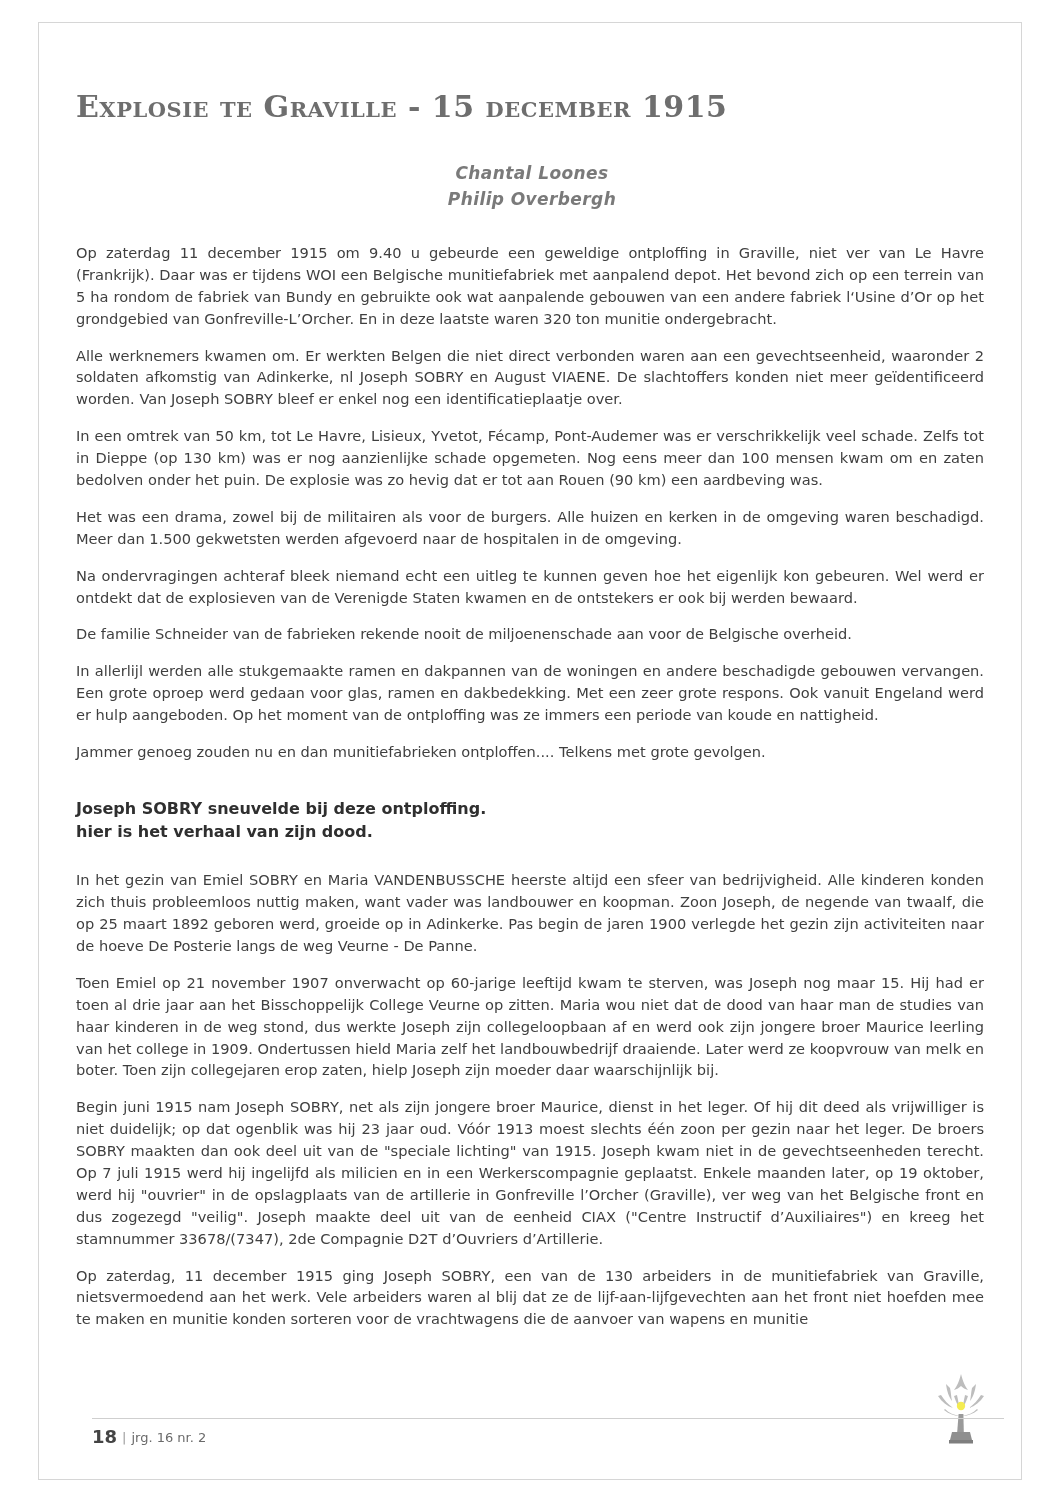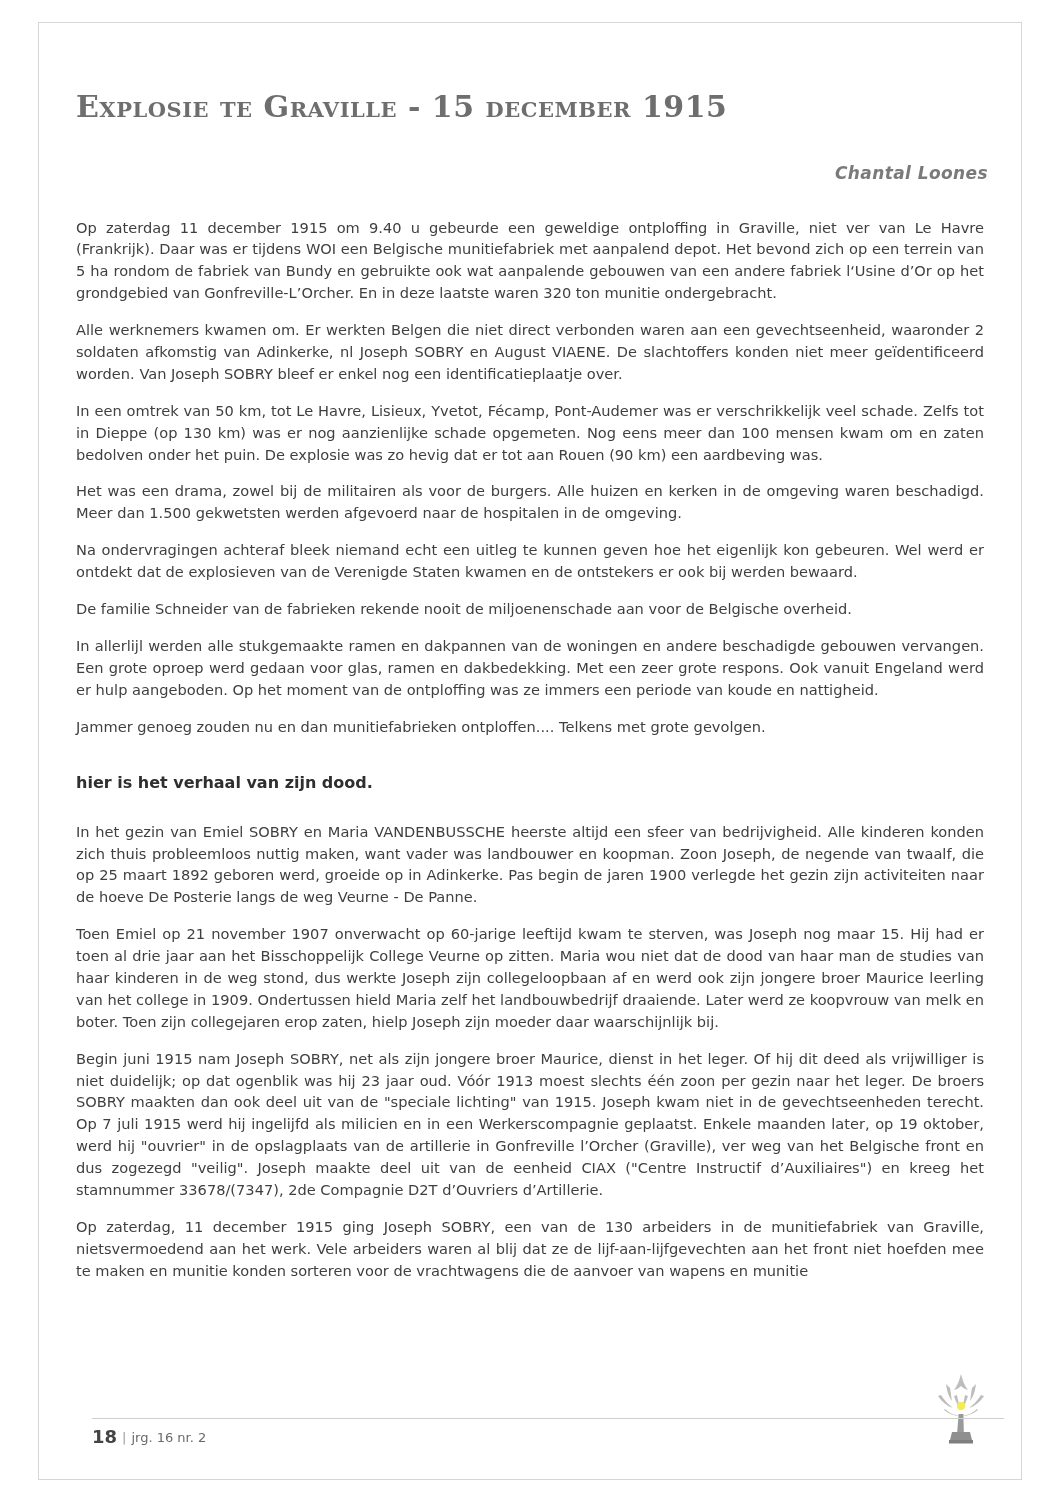--- a/index.html
+++ b/index.html
@@ -61,21 +61,21 @@
     color: #6e6e6e;
     letter-spacing: 0.5px;
     margin: 0 0 0 0;
     font-variant: small-caps;
     text-transform: none;
     line-height: 1.1;
   }
 
   .authors {
     margin-top: 38px;
-    text-align: right;
+    text-align: center;
     font-style: italic;
     font-weight: bold;
     font-size: 17px;
     color: #7a7a7a;
     letter-spacing: 0.4px;
     line-height: 1.5;
   }
 
   .body-text {
     margin-top: 30px;
@@ -140,34 +140,36 @@
   <div class="page-frame-right"></div>
   <div class="page-frame-top"></div>
   <div class="page-frame-bottom"></div>
 
   <div class="content">
 
     <h1 class="article-title">Explosie te Graville - 15 december 1915</h1>
 
     <div class="authors">
       <div>Chantal Loones</div>
+      <div>Philip Overbergh</div>
     </div>
 
     <div class="body-text">
       <p>Op zaterdag 11 december 1915 om 9.40 u gebeurde een geweldige ontploffing in Graville, niet ver van Le Havre (Frankrijk). Daar was er tijdens WOI een Belgische munitiefabriek met aanpalend depot. Het bevond zich op een terrein van 5 ha rondom de fabriek van Bundy en gebruikte ook wat aanpalende gebouwen van een andere fabriek l‘Usine d’Or op het grondgebied van Gonfreville-L’Orcher. En in deze laatste waren 320 ton munitie ondergebracht.</p>
       <p>Alle werknemers kwamen om. Er werkten Belgen die niet direct verbonden waren aan een gevechtseenheid, waaronder 2 soldaten afkomstig van Adinkerke, nl Joseph SOBRY en August VIAENE. De slachtoffers konden niet meer geïdentificeerd worden. Van Joseph SOBRY bleef er enkel nog een identificatieplaatje over.</p>
       <p>In een omtrek van 50 km, tot Le Havre, Lisieux, Yvetot, Fécamp, Pont-Audemer was er verschrikkelijk veel schade. Zelfs tot in Dieppe (op 130 km) was er nog aanzienlijke schade opgemeten. Nog eens meer dan 100 mensen kwam om en zaten bedolven onder het puin. De explosie was zo hevig dat er tot aan Rouen (90 km) een aardbeving was.</p>
       <p>Het was een drama, zowel bij de militairen als voor de burgers. Alle huizen en kerken in de omgeving waren beschadigd. Meer dan 1.500 gekwetsten werden afgevoerd naar de hospitalen in de omgeving.</p>
       <p>Na ondervragingen achteraf bleek niemand echt een uitleg te kunnen geven hoe het eigenlijk kon gebeuren. Wel werd er ontdekt dat de explosieven van de Verenigde Staten kwamen en de ontstekers er ook bij werden bewaard.</p>
       <p>De familie Schneider van de fabrieken rekende nooit de miljoenenschade aan voor de Belgische overheid.</p>
       <p>In allerlijl werden alle stukgemaakte ramen en dakpannen van de woningen en andere beschadigde gebouwen vervangen. Een grote oproep werd gedaan voor glas, ramen en dakbedekking. Met een zeer grote respons. Ook vanuit Engeland werd er hulp aangeboden. Op het moment van de ontploffing was ze immers een periode van koude en nattigheid.</p>
       <p>Jammer genoeg zouden nu en dan munitiefabrieken ontploffen.... Telkens met grote gevolgen.</p>
     </div>
 
     <div class="subhead">
+      <div>Joseph SOBRY sneuvelde bij deze ontploffing.</div>
       <div>hier is het verhaal van zijn dood.</div>
     </div>
 
     <div class="body-text" style="margin-top:0;">
       <p>In het gezin van Emiel SOBRY en Maria VANDENBUSSCHE heerste altijd een sfeer van bedrijvigheid. Alle kinderen konden zich thuis probleemloos nuttig maken, want vader was landbouwer en koopman. Zoon Joseph, de negende van twaalf, die op 25 maart 1892 geboren werd, groeide op in Adinkerke. Pas begin de jaren 1900 verlegde het gezin zijn activiteiten naar de hoeve De Posterie langs de weg Veurne - De Panne.</p>
       <p>Toen Emiel op 21 november 1907 onverwacht op 60-jarige leeftijd kwam te sterven, was Joseph nog maar 15. Hij had er toen al drie jaar aan het Bisschoppelijk College Veurne op zitten. Maria wou niet dat de dood van haar man de studies van haar kinderen in de weg stond, dus werkte Joseph zijn collegeloopbaan af en werd ook zijn jongere broer Maurice leerling van het college in 1909. Ondertussen hield Maria zelf het landbouwbedrijf draaiende. Later werd ze koopvrouw van melk en boter. Toen zijn collegejaren erop zaten, hielp Joseph zijn moeder daar waarschijnlijk bij.</p>
       <p>Begin juni 1915 nam Joseph SOBRY, net als zijn jongere broer Maurice, dienst in het leger. Of hij dit deed als vrijwilliger is niet duidelijk; op dat ogenblik was hij 23 jaar oud. Vóór 1913 moest slechts één zoon per gezin naar het leger. De broers SOBRY maakten dan ook deel uit van de "speciale lichting" van 1915. Joseph kwam niet in de gevechtseenheden terecht. Op 7 juli 1915 werd hij ingelijfd als milicien en in een Werkerscompagnie geplaatst. Enkele maanden later, op 19 oktober, werd hij "ouvrier" in de opslagplaats van de artillerie in Gonfreville l’Orcher (Graville), ver weg van het Belgische front en dus zogezegd "veilig". Joseph maakte deel uit van de eenheid CIAX ("Centre Instructif d’Auxiliaires") en kreeg het stamnummer 33678/(7347), 2de Compagnie D2T d’Ouvriers d’Artillerie.</p>
       <p>Op zaterdag, 11 december 1915 ging Joseph SOBRY, een van de 130 arbeiders in de munitiefabriek van Graville, nietsvermoedend aan het werk. Vele arbeiders waren al blij dat ze de lijf-aan-lijfgevechten aan het front niet hoefden mee te maken en munitie konden sorteren voor de vrachtwagens die de aanvoer van wapens en munitie</p>
     </div>
   </div>

